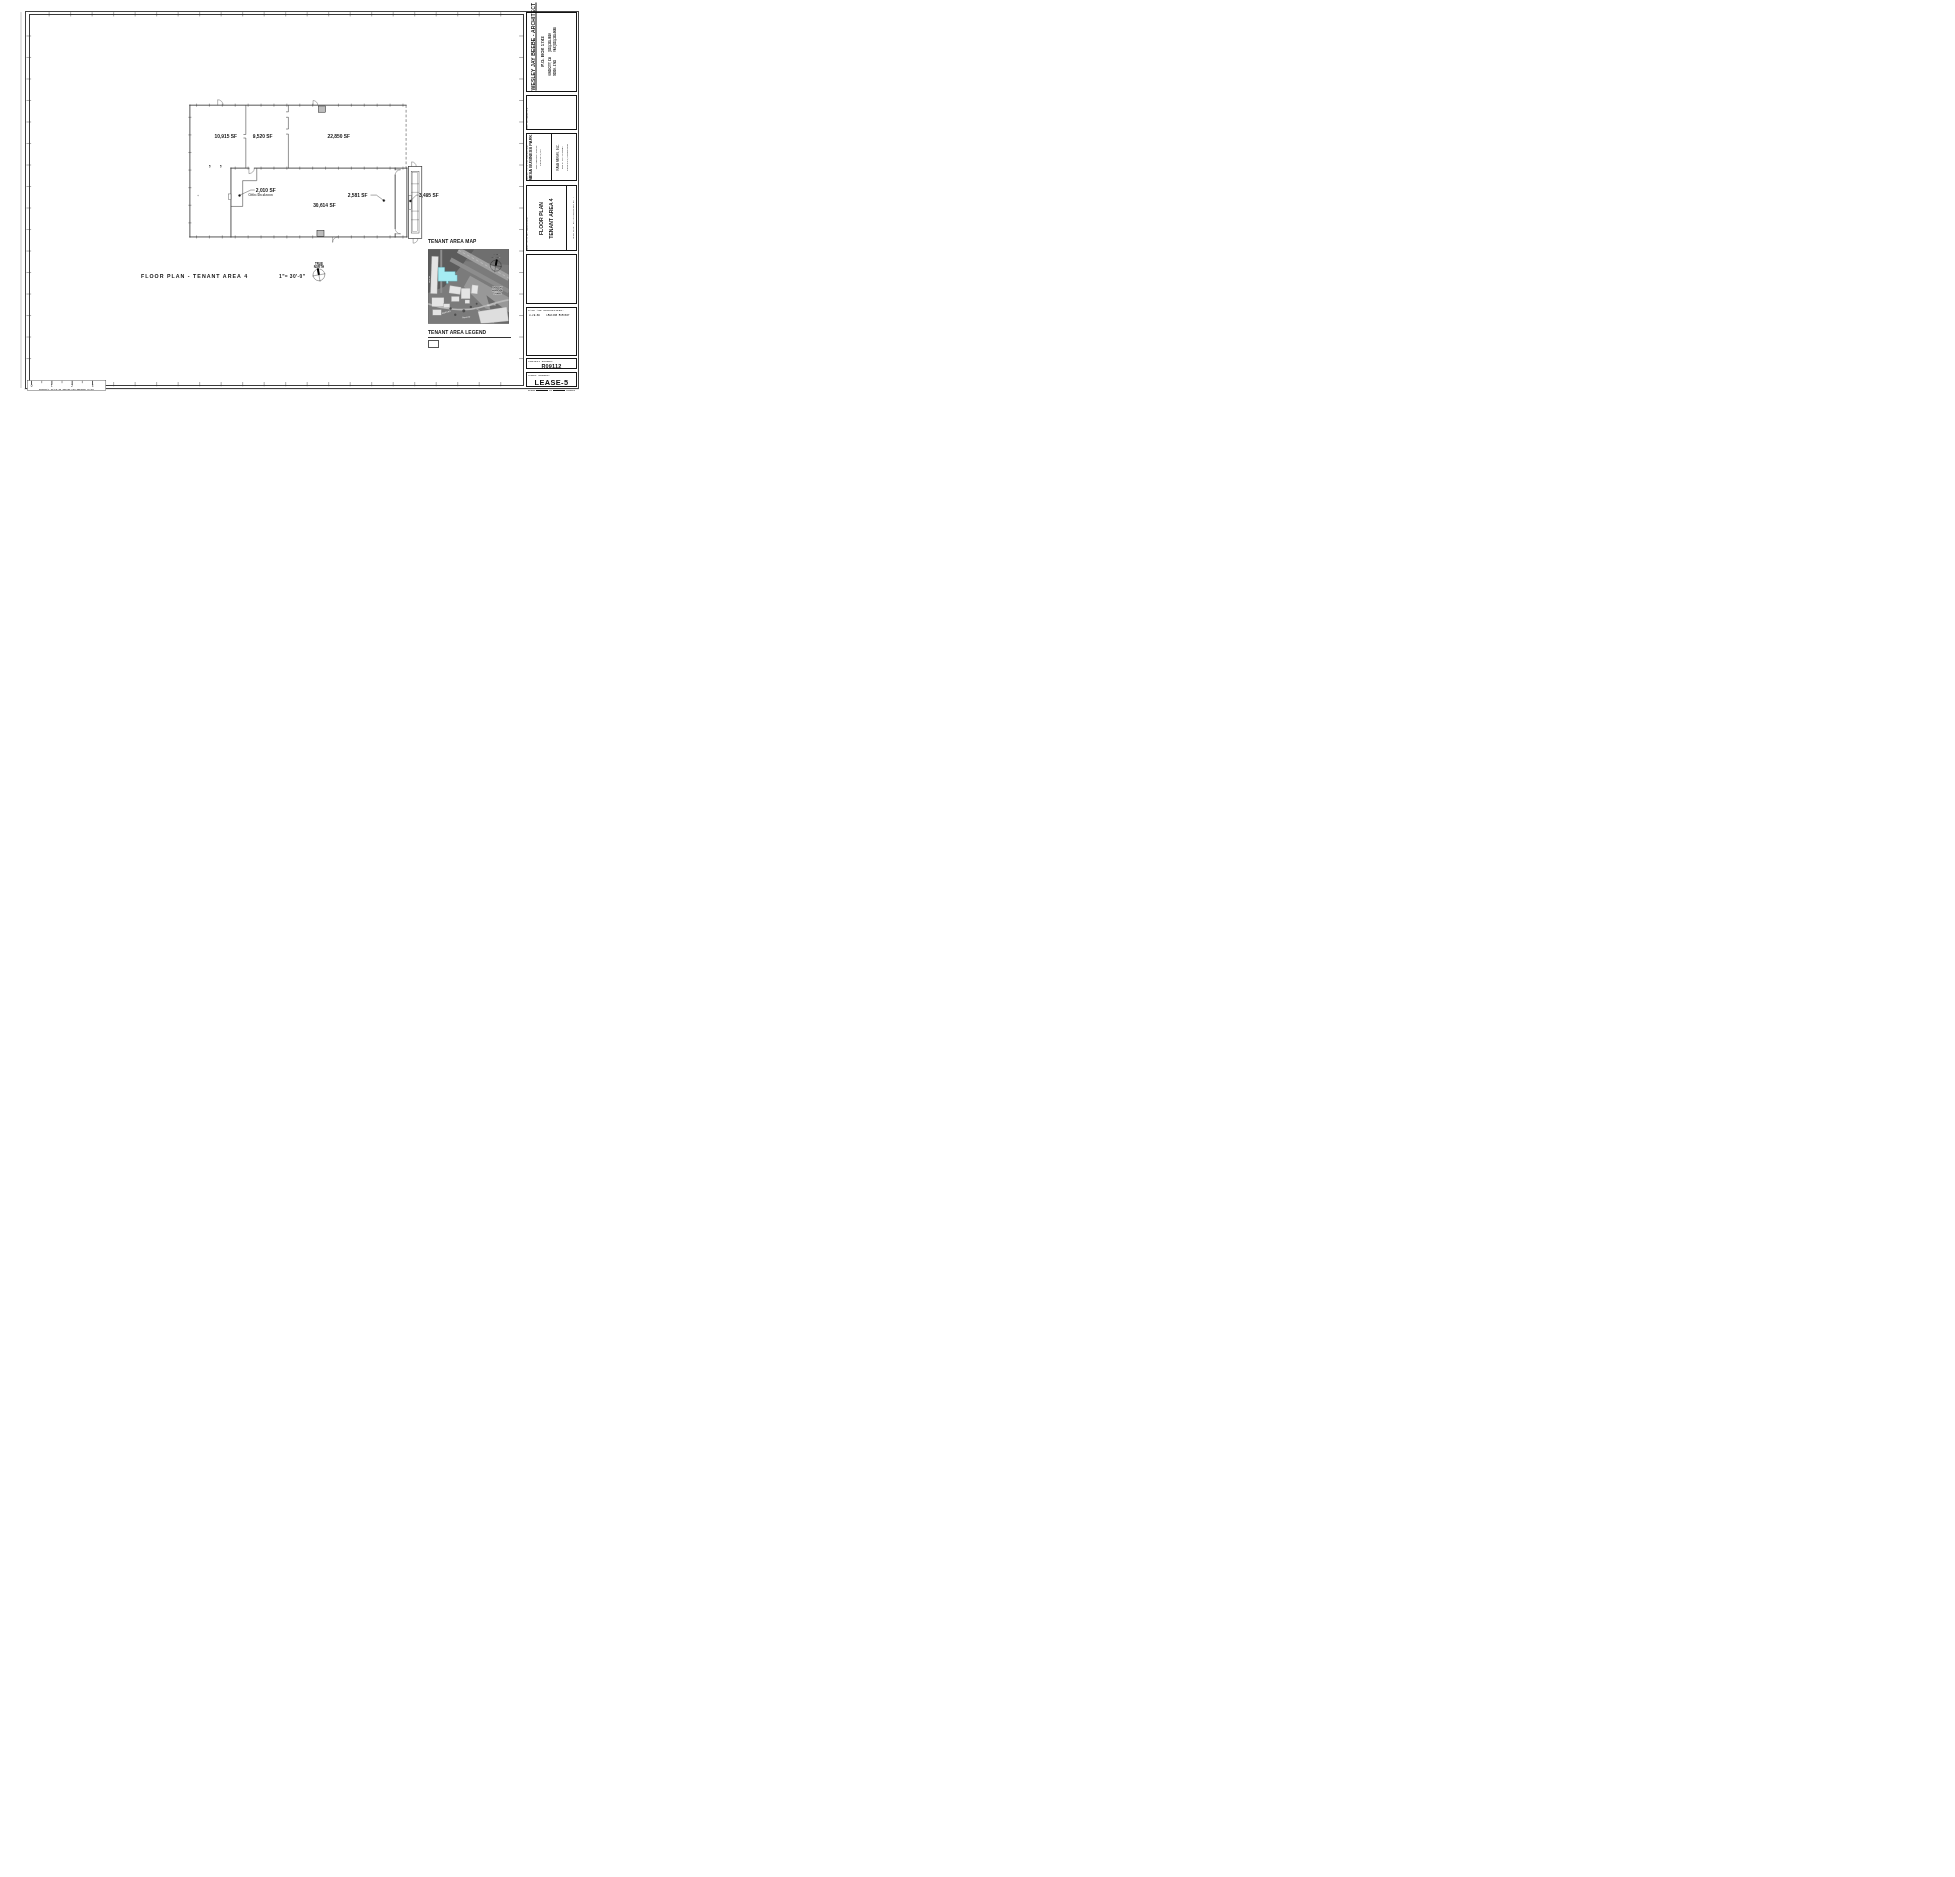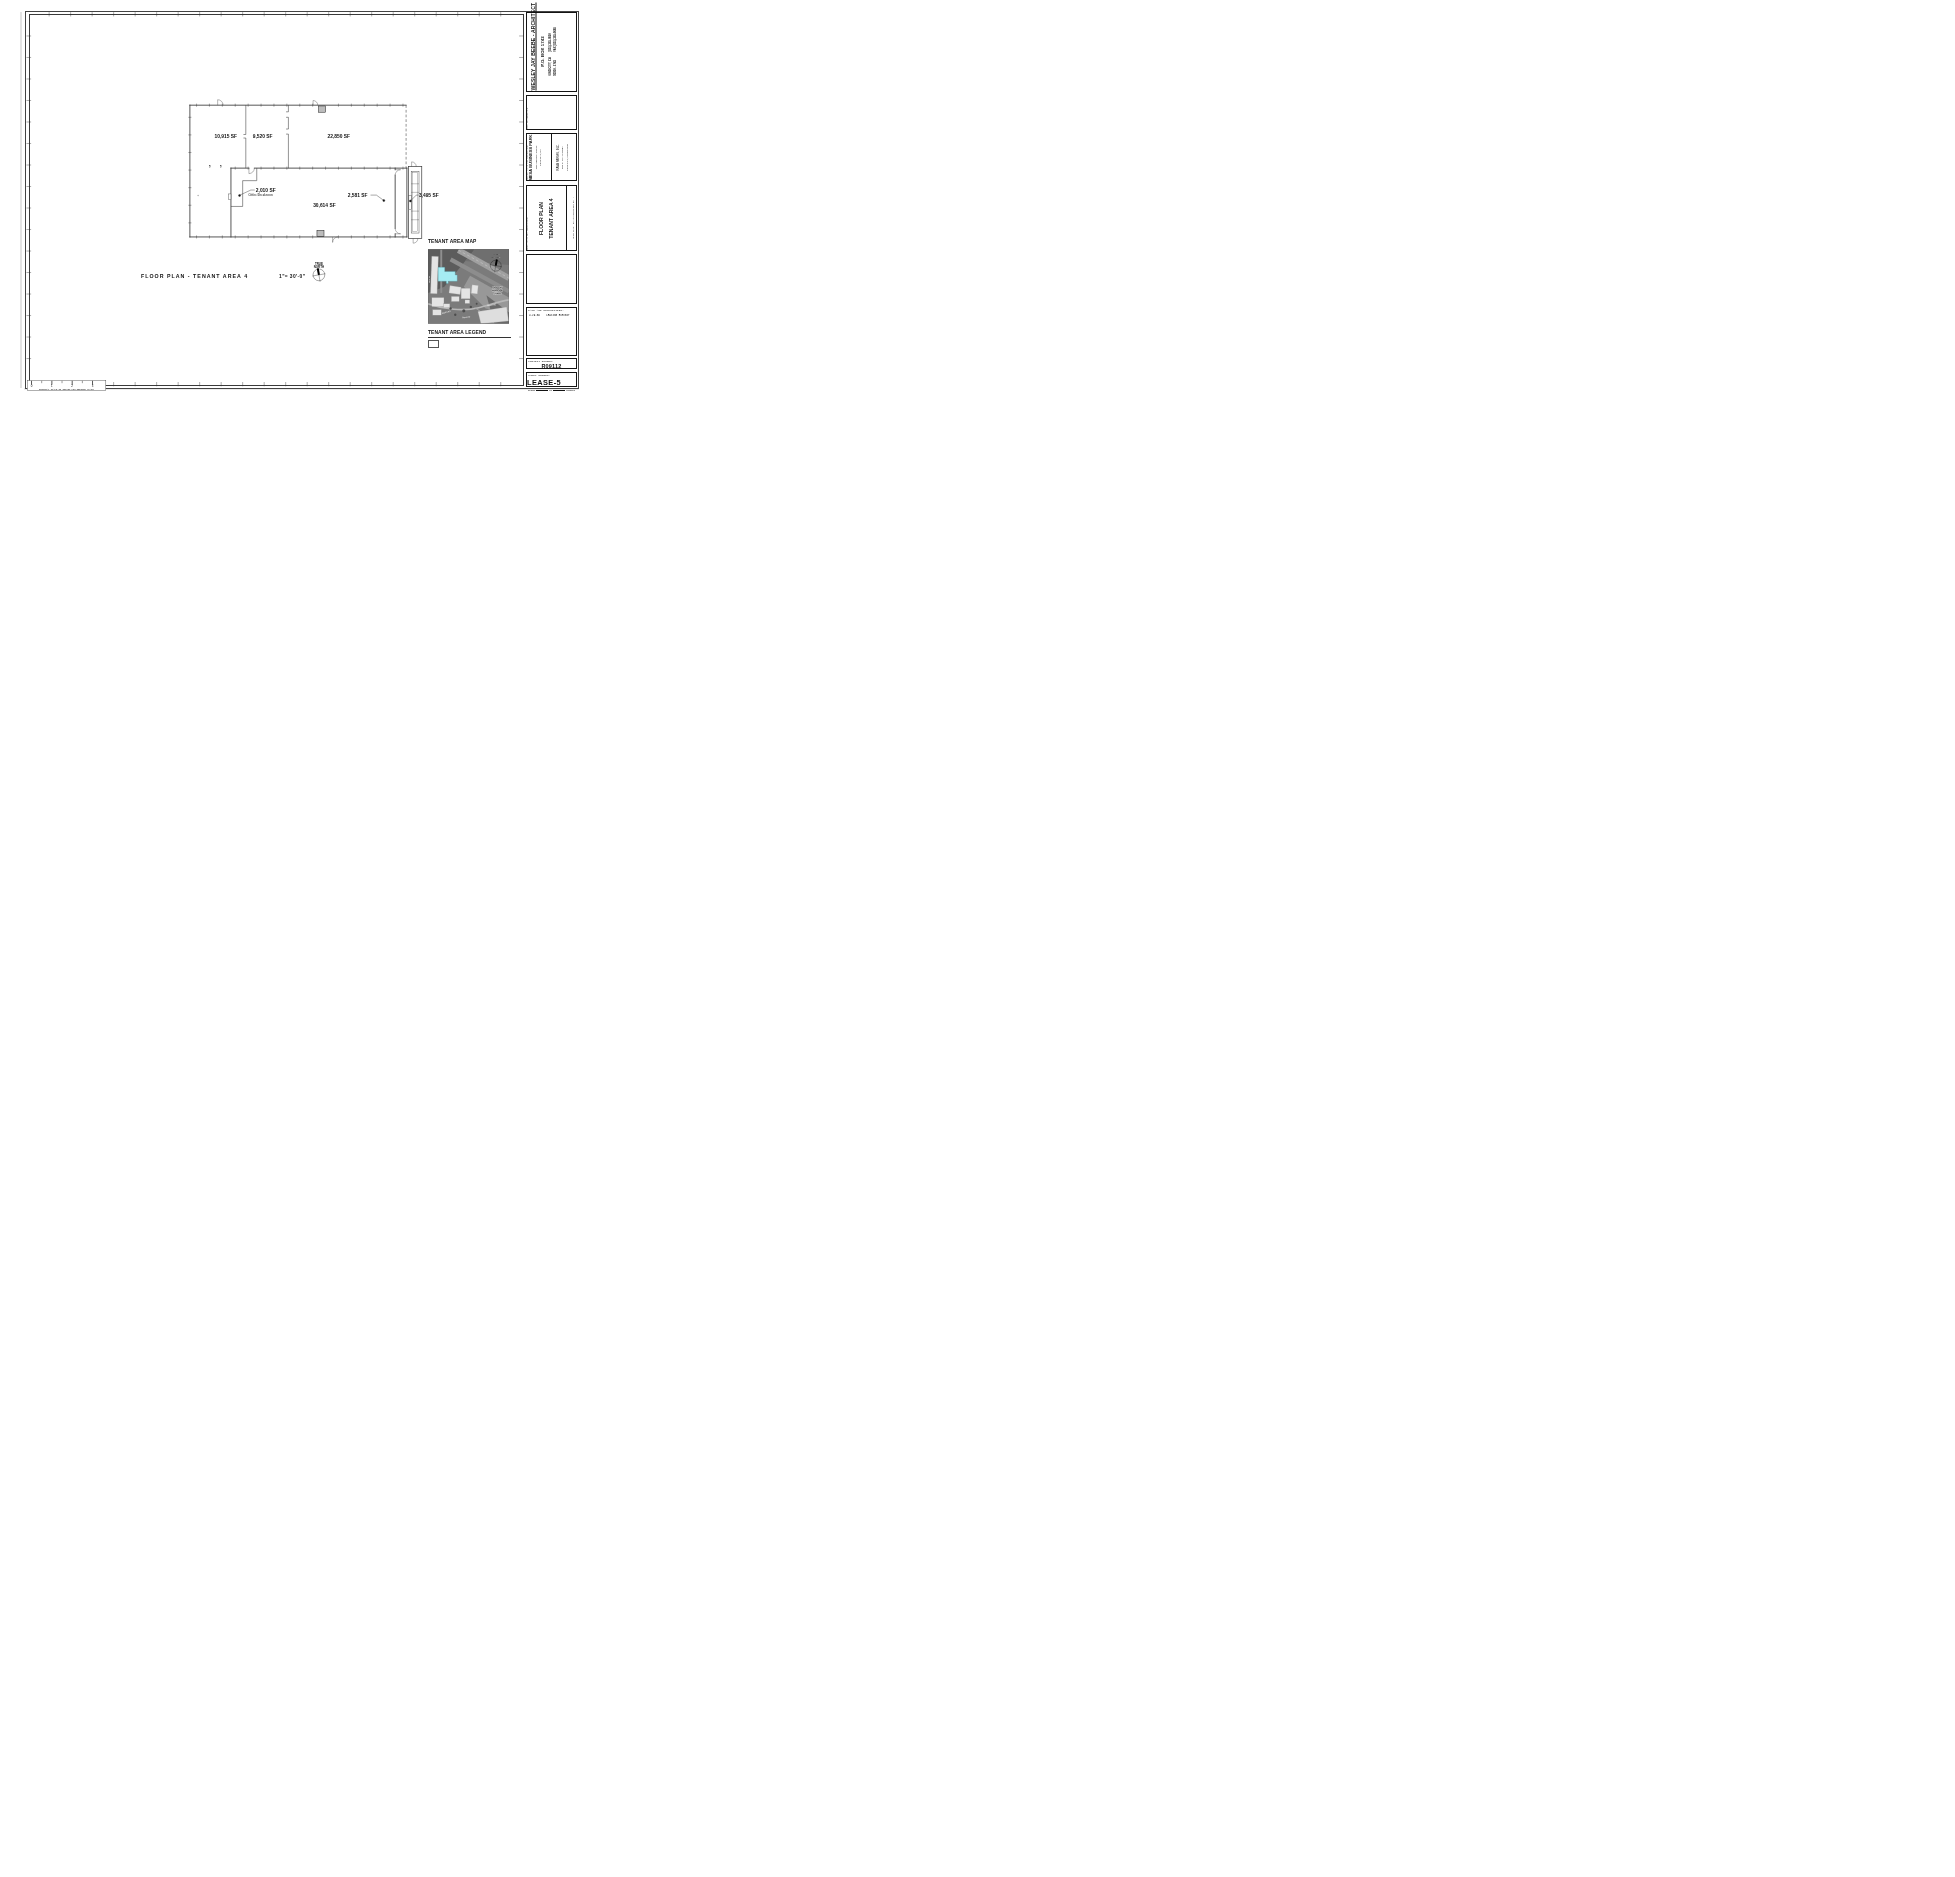--- a/index.html
+++ b/index.html
@@ -21,21 +21,21 @@
   .proj-name{font-size:4.1px;font-weight:700;text-align:center;white-space:nowrap;margin-top:1.2px;}
   .proj-addr{font-size:2.5px;text-align:center;line-height:1.55;margin-top:2px;}
   .client-name{font-size:3px;text-align:center;line-height:1.8;margin-top:5.1px;}
   .client-addr{font-size:2.5px;text-align:center;line-height:1.7;}
   .sheet-title{font-size:5.1px;font-weight:700;text-align:center;line-height:2.1;padding-top:8.6px;white-space:nowrap;}
   .bldg-dept{font-family:"Liberation Mono",monospace;font-size:2.2px;white-space:nowrap;padding:3.5px 0 0 1.6px;}
   .blk-header{font-family:"Liberation Mono",monospace;font-size:2.5px;letter-spacing:0.2px;padding:1.2px 0 0 1.2px;}
   .date-entry{font-family:"Liberation Mono",monospace;font-size:2.6px;padding:1.6px 0 0 2px;display:flex;}
   .date-entry .desc{margin-left:6.3px;}
   .pn-value{font-size:5.5px;font-weight:700;text-align:center;margin-top:0px;letter-spacing:0.2px;}
-  .sn-value{font-size:7.4px;font-weight:700;margin-top:0.4px;letter-spacing:0.4px;}
+  .sn-value{font-size:7.4px;font-weight:700;text-align:center;margin-top:0.4px;letter-spacing:0.4px;}
   .sn-footer{font-family:"Liberation Mono",monospace;font-size:2.4px;text-align:center;margin-top:1.2px;}
   .uline{display:inline-block;width:11.7px;border-bottom:0.4px solid #111;height:2px;margin:0 1.2px;}
   
   .map-title{left:428px;top:239px;font-size:4.9px;font-weight:700;letter-spacing:0.1px;}
   .legend-title{left:428px;top:330px;font-size:4.9px;font-weight:700;letter-spacing:0.1px;}
   .legend-underline{left:428px;top:337px;width:83px;height:0;border-top:0.6px solid #333;}
   .legend-swatch{left:428px;top:340px;width:9px;height:6.3px;border:0.5px solid #555;background:#fff;}
   .map-box{left:428px;top:249px;width:81px;height:75px;}
   svg text{font-family:"Liberation Sans",sans-serif;}
   .mono{font-family:"Liberation Mono",monospace;}

